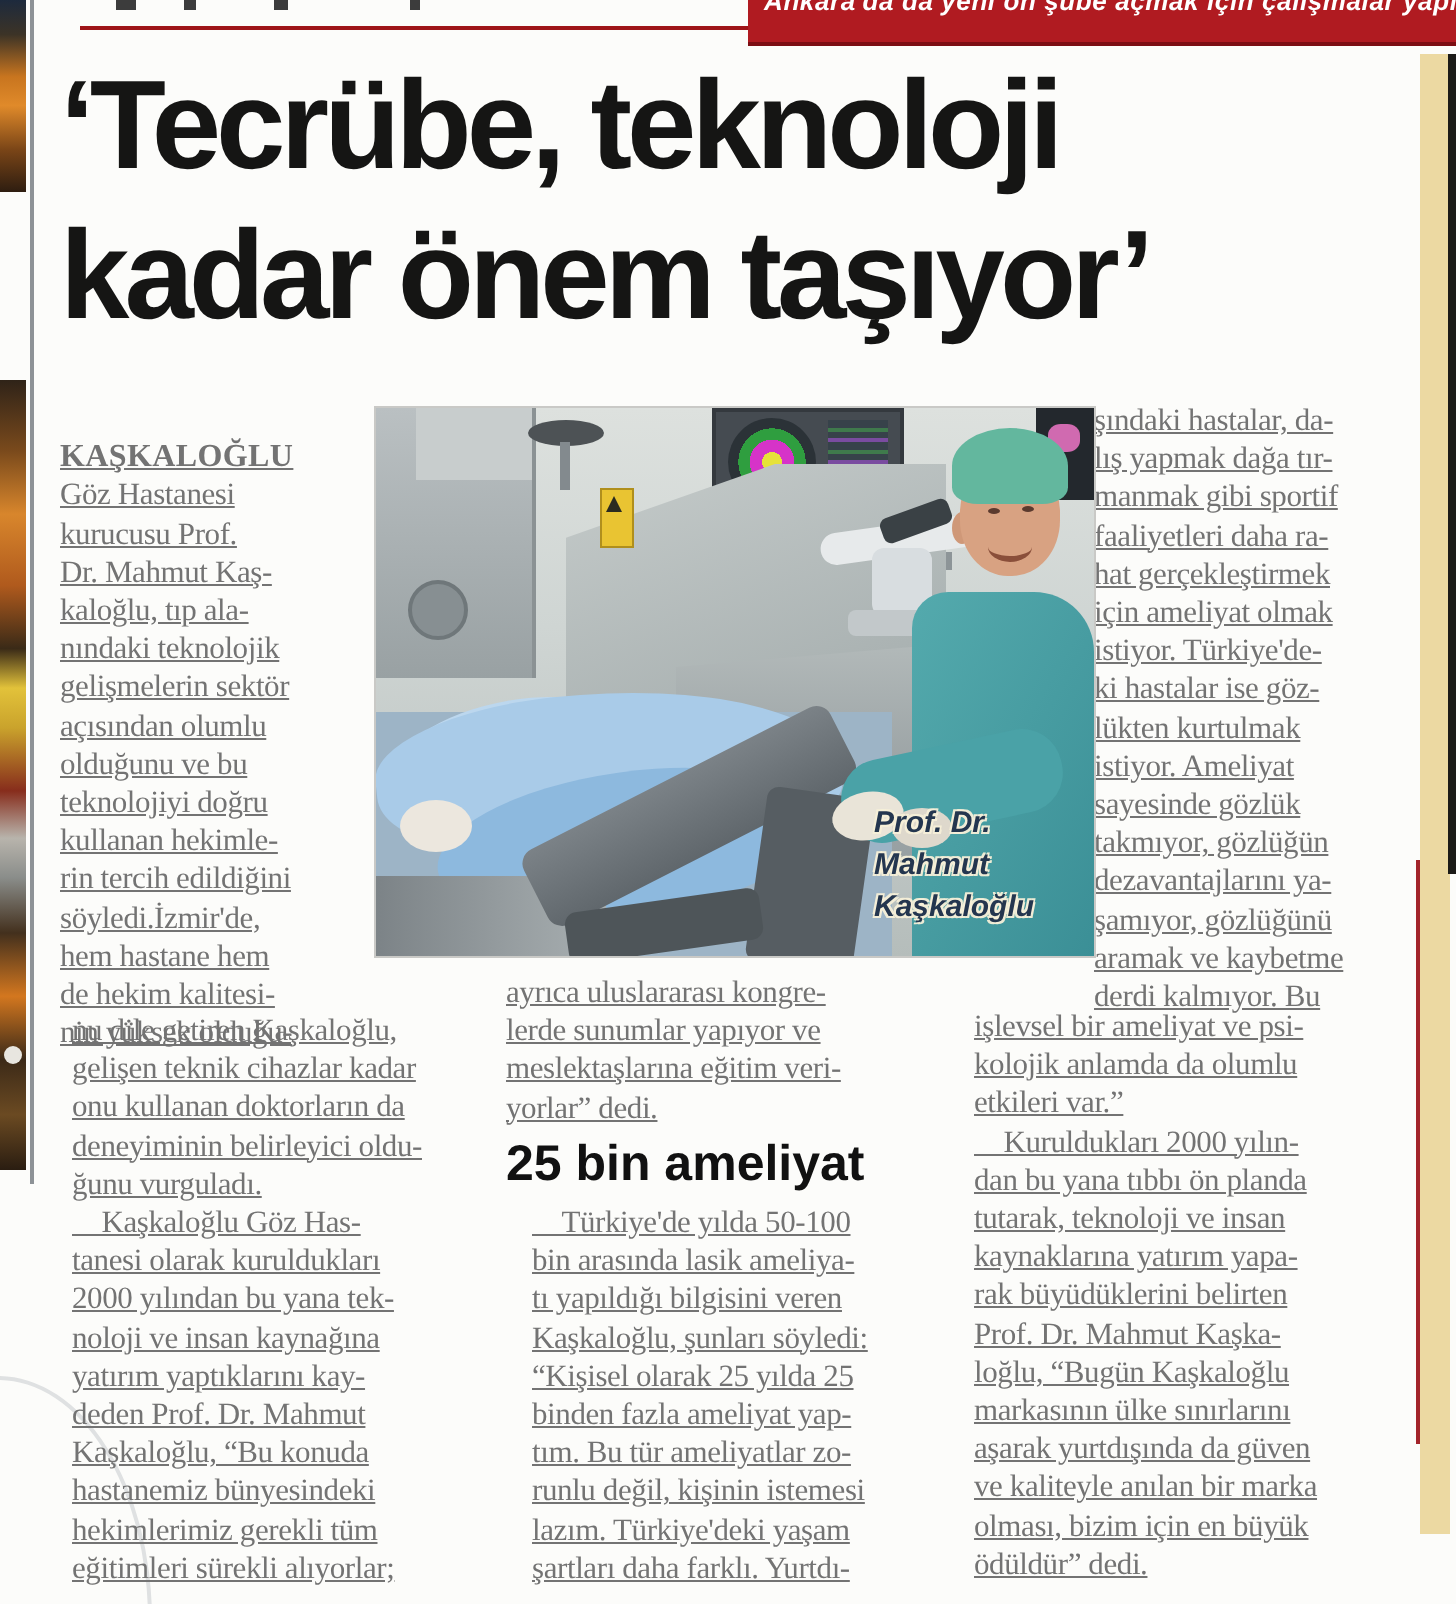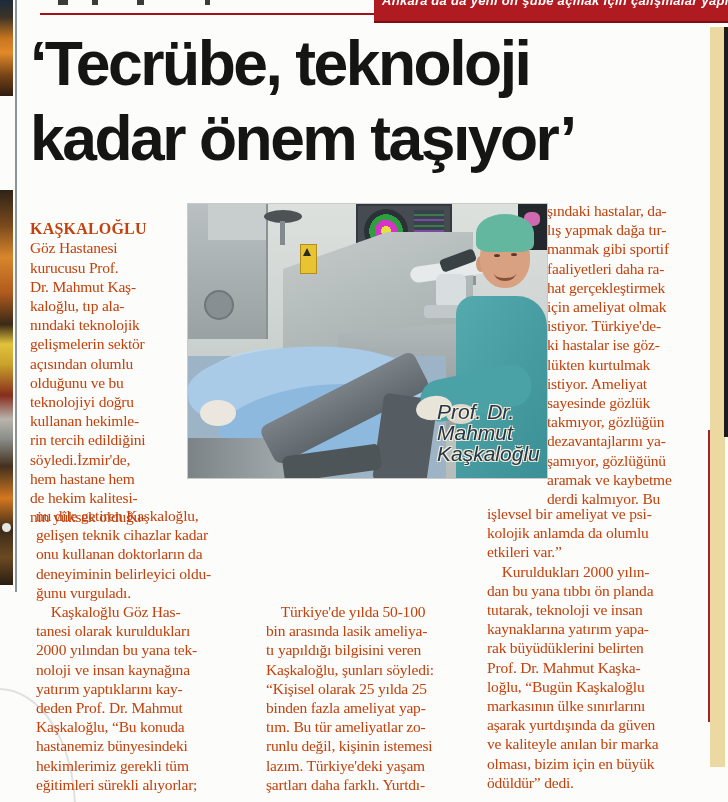--- a/index.html
+++ b/index.html
@@ -18,22 +18,22 @@
   .red-rule{position:absolute;left:40px;top:13px;width:334px;height:2px;background:#9e1418;}
   .banner{position:absolute;left:374px;top:0;width:354px;height:21px;background:#b01b21;
     border-bottom:2px solid #7c0e13;overflow:hidden;}
   .banner span{display:block;margin-top:-7px;padding-left:8px;color:#fff;font-family:"Liberation Sans",sans-serif;
     font-style:italic;font-weight:bold;font-size:13px;letter-spacing:.3px;white-space:nowrap;}
   
   .headline{position:absolute;left:30px;top:26px;width:690px;
     font-family:"Liberation Sans",sans-serif;font-weight:bold;font-size:63px;line-height:75px;
     letter-spacing:-2.5px;color:#151514;white-space:pre-line;transform:scaleX(.99);transform-origin:left top;}
   
-  .col{position:absolute;font-size:15.5px;line-height:19.2px;color:#c2410c;
-    white-space:pre-line;text-align:justify;letter-spacing:-0.2px;}
+  .col{position:absolute;font-size:15.5px;line-height:19.2px;color:#737373;
+    white-space:pre-line;text-align:justify;letter-spacing:-0.2px;text-decoration:underline;}
   .lead{font-weight:bold;font-size:16px;letter-spacing:.2px;}
   .subhead{position:absolute;left:253px;top:568px;width:230px;
     font-family:"Liberation Sans",sans-serif;font-weight:bold;font-size:25px;color:#111;}
   
   .tan-strip{position:absolute;left:710px;top:27px;width:15px;height:740px;background:#ecd9a2;}
   .tan-black{position:absolute;left:724px;top:27px;width:4px;height:410px;background:#1c1b18;}
   .tan-redline{position:absolute;left:708px;top:430px;width:2px;height:292px;background:#a2242a;}
   
   .photo{position:absolute;left:188px;top:204px;width:359px;height:274px;overflow:hidden;
     background:linear-gradient(180deg,#dde1de 0%,#cfd5d3 40%,#b5bdbb 100%);box-shadow:0 0 0 1px #c9c9c6;}
@@ -79,21 +79,21 @@
   .ph-s-arm{left:232px;top:168px;width:112px;height:42px;background:#4aa2a7;border-radius:20px;transform:rotate(-12deg);}
   .ph-s-glove{left:228px;top:192px;width:36px;height:24px;background:#e9e4d8;border-radius:50%;transform:rotate(-10deg);}
   .ph-s-glove2{left:258px;top:200px;width:30px;height:20px;background:#ded8cc;border-radius:50%;}
   .ph-s-head{left:292px;top:26px;width:50px;height:58px;background:#d8a282;border-radius:45% 45% 48% 48%;}
   .ph-s-ear{left:288px;top:52px;width:10px;height:16px;background:#cf9878;border-radius:50%;}
   .ph-s-cap{left:288px;top:10px;width:58px;height:38px;background:#63b79e;border-radius:50% 50% 22% 22%;}
   .ph-s-eye1{left:306px;top:50px;width:6px;height:3px;border-radius:50%;background:#5b3a2e;}
   .ph-s-eye2{left:323px;top:49px;width:6px;height:3px;border-radius:50%;background:#5b3a2e;}
   .ph-s-smile{left:306px;top:62px;width:22px;height:12px;border-bottom:3px solid #8a4f3a;border-radius:50%;}
   .ph-caption{left:249px;top:197px;width:105px;font-family:"Liberation Sans",sans-serif;
-    font-weight:normal;font-style:italic;font-size:21px;line-height:21px;color:#24364f;white-space:pre-line;
+    font-weight:bold;font-style:italic;font-size:15px;line-height:21px;color:#24364f;white-space:pre-line;
     text-shadow:1px 1px 0 rgba(246,239,216,.95),-1px -1px 0 rgba(246,239,216,.95),
                 1px -1px 0 rgba(246,239,216,.95),-1px 1px 0 rgba(246,239,216,.95);}
 </style>
 </head>
 <body>
 
 <div id="page">
 
   <div class="edge-img1"></div>
   <div class="edge-img2"></div>
@@ -140,20 +140,25 @@
 tanesi olarak kuruldukları
 2000 yılından bu yana tek-
 noloji ve insan kaynağına
 yatırım yaptıklarını kay-
 deden Prof. Dr. Mahmut
 Kaşkaloğlu, “Bu konuda
 hastanemiz bünyesindeki
 hekimlerimiz gerekli tüm
 eğitimleri sürekli alıyorlar;</div>
 
+  <div class="col" style="left:253px;top:487px;width:228px">ayrıca uluslararası kongre-
+lerde sunumlar yapıyor ve
+meslektaşlarına eğitim veri-
+yorlar” dedi.</div>
+  <div class="subhead">25 bin ameliyat</div>
   <div class="col" style="left:266px;top:602px;width:228px">&nbsp;&nbsp;&nbsp;&nbsp;Türkiye'de yılda 50-100
 bin arasında lasik ameliya-
 tı yapıldığı bilgisini veren
 Kaşkaloğlu, şunları söyledi:
 “Kişisel olarak 25 yılda 25
 binden fazla ameliyat yap-
 tım. Bu tür ameliyatlar zo-
 runlu değil, kişinin istemesi
 lazım. Türkiye'deki yaşam
 şartları daha farklı. Yurtdı-</div>

